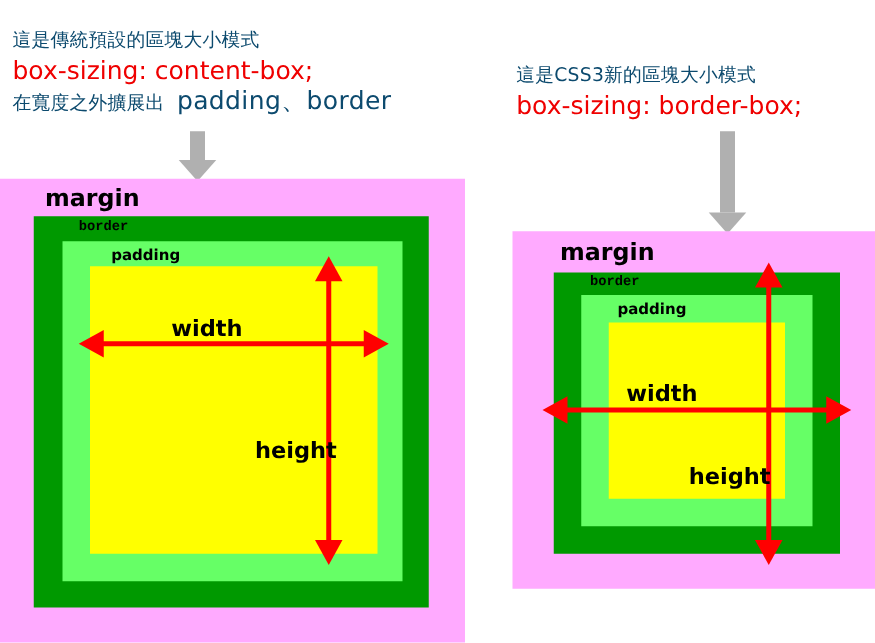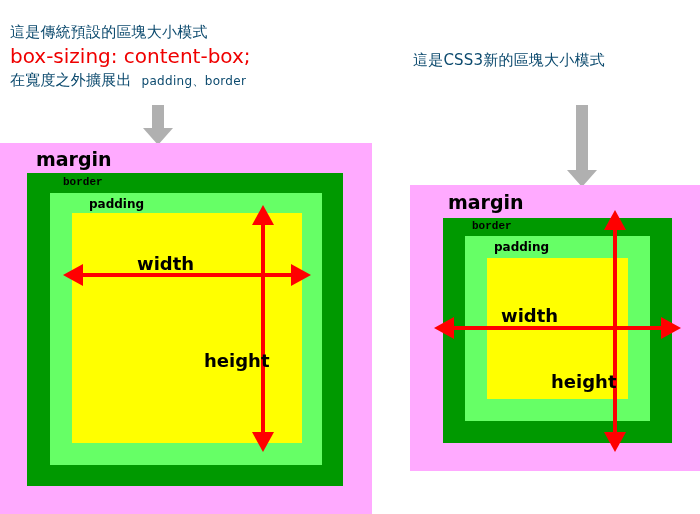--- a/index.html
+++ b/index.html
@@ -26,21 +26,21 @@
     font-size: 15px;
     line-height: 24px;
     letter-spacing: .2px;
   }
   .caption .line.code {
     color: #ef0000;
     font-weight: normal;
     font-size: 20px;
     letter-spacing: 0;
   }
-  .caption .line .lat { font-size: 12px; letter-spacing: .3px; }
+  .caption .line .lat { font-size: 20px; letter-spacing: .3px; }
 
   #caption-left  { left: 10px; top: 20px; }
   #caption-right { left: 413px; top: 28px; margin-top: 20px; }
 
   
   .gray-arrow { position: absolute; width: 30px; }
   .gray-arrow .shaft {
     position: absolute; left: 9px; top: 0;
     width: 12px; background: #b0b0b0;
   }
@@ -128,20 +128,21 @@
 <div class="stage">
 
   <div class="caption" id="caption-left">
     <span class="line">這是傳統預設的區塊大小模式</span>
     <span class="line code">box-sizing: content-box;</span>
     <span class="line"><span>在寬度之外擴展出</span>&nbsp; <span class="lat">padding、border</span></span>
   </div>
 
   <div class="caption" id="caption-right">
     <span class="line">這是CSS3新的區塊大小模式</span>
+    <span class="line code">box-sizing: border-box;</span>
   </div>
 
   <div class="gray-arrow" id="gray-arrow-left">
     <div class="shaft"></div>
     <div class="head"></div>
   </div>
   <div class="gray-arrow" id="gray-arrow-right">
     <div class="shaft"></div>
     <div class="head"></div>
   </div>

